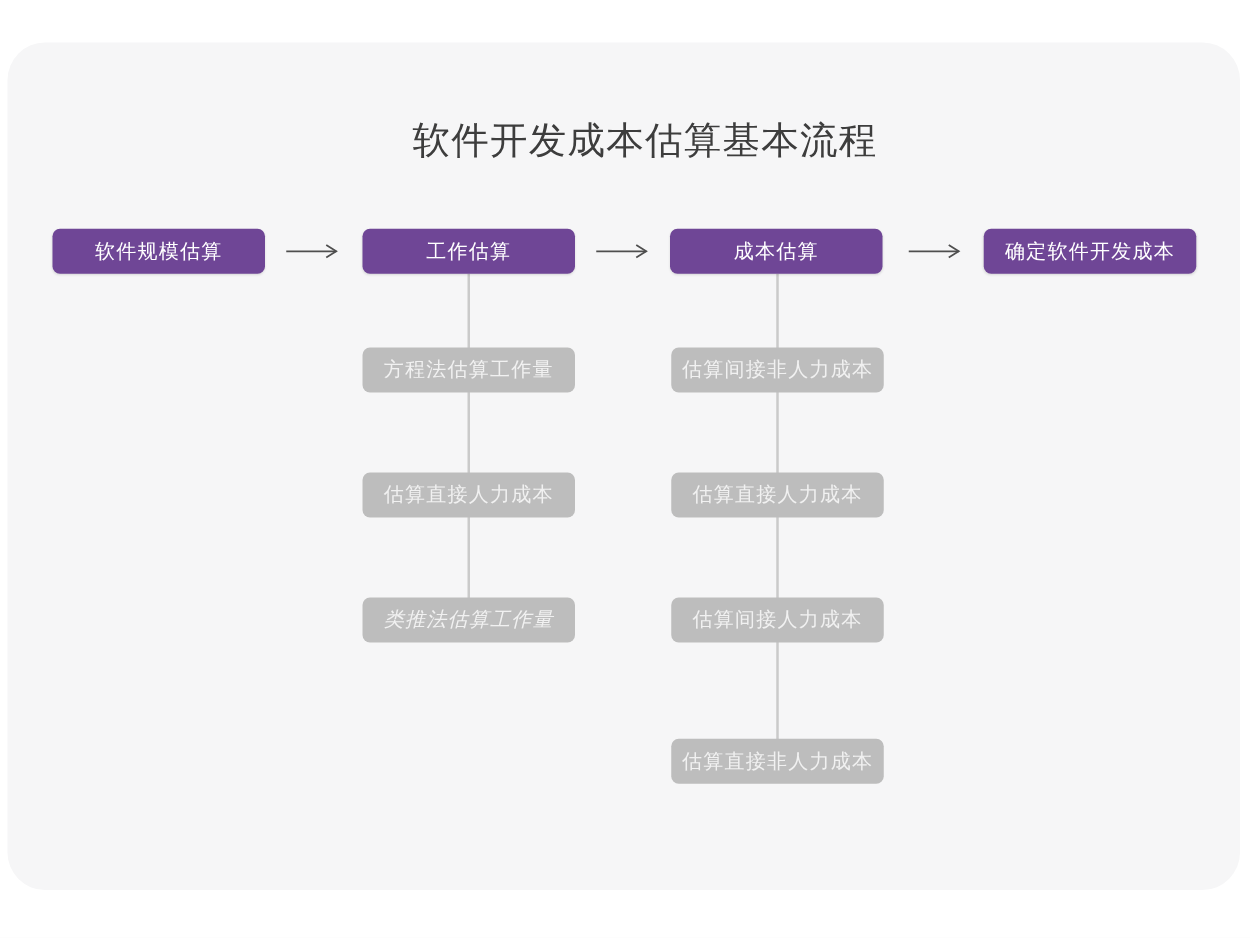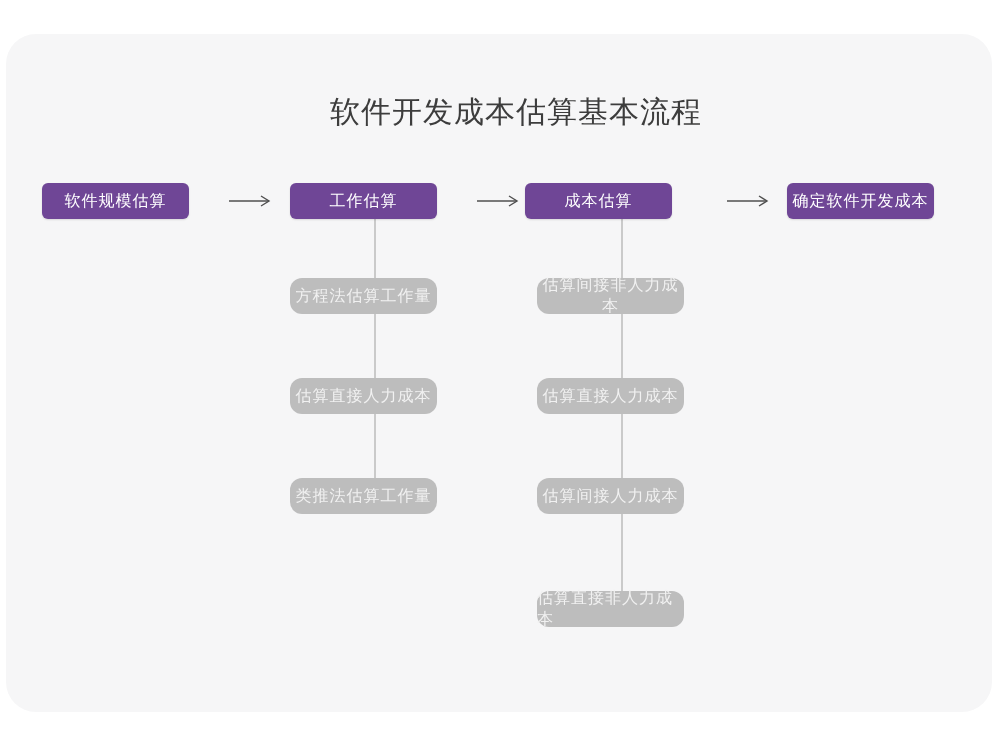--- a/index.html
+++ b/index.html
@@ -33,62 +33,61 @@
     width:100%;
     text-align:center;
     font-size:30px;
     font-weight:500;
     letter-spacing:1px;
     color:var(--title);
     padding-left:32px;
   }
   .node{
     position:absolute;
-    width:147px;height:36px;
+    width:170px;height:36px;
     border-radius:6px;
     display:flex;align-items:center;justify-content:center;
     font-size:16px;
     letter-spacing:1px;
     z-index:2;
   }
   .node.main{
     background:var(--accent);
     color:#ffffff;
     box-shadow:0 1px 2px rgba(0,0,0,0.12);
   }
   .node.sub{
     background:var(--subbox);
     color:var(--subbox-text);
-    border-radius:12px;
   }
   .arrow{
     position:absolute;
     top:195px;
     width:44px;height:12px;
     z-index:2;
   }
   .vline{
     position:absolute;
     width:2px;
     background:var(--line);
     z-index:1;
   }
   
   .step-1{left:42px;top:183px;}
   .step-2{left:290px;top:183px;}
-  .step-3{left:525px;top:183px;}
+  .step-3{left:536px;top:183px;}
   .step-4{left:787px;top:183px;text-align:center;}
   .arrow-1{left:228px;}
   .arrow-2{left:476px;}
   .arrow-3{left:726px;}
   
   .vline-work{left:374px;top:219px;height:278px;}
   .work-0{left:290px;top:278px;}
   .work-1{left:290px;top:378px;}
-  .work-2{left:290px;top:478px;}
+  .work-2{left:290px;top:478px;font-style:italic;}
   
   .vline-cost{left:621px;top:219px;height:378px;}
   .cost-0{left:537px;top:278px;text-align:center;}
   .cost-1{left:537px;top:378px;}
   .cost-2{left:537px;top:478px;}
   .cost-3{left:537px;top:578px;margin-top:13px;}
 </style>
 </head>
 <body>
 

